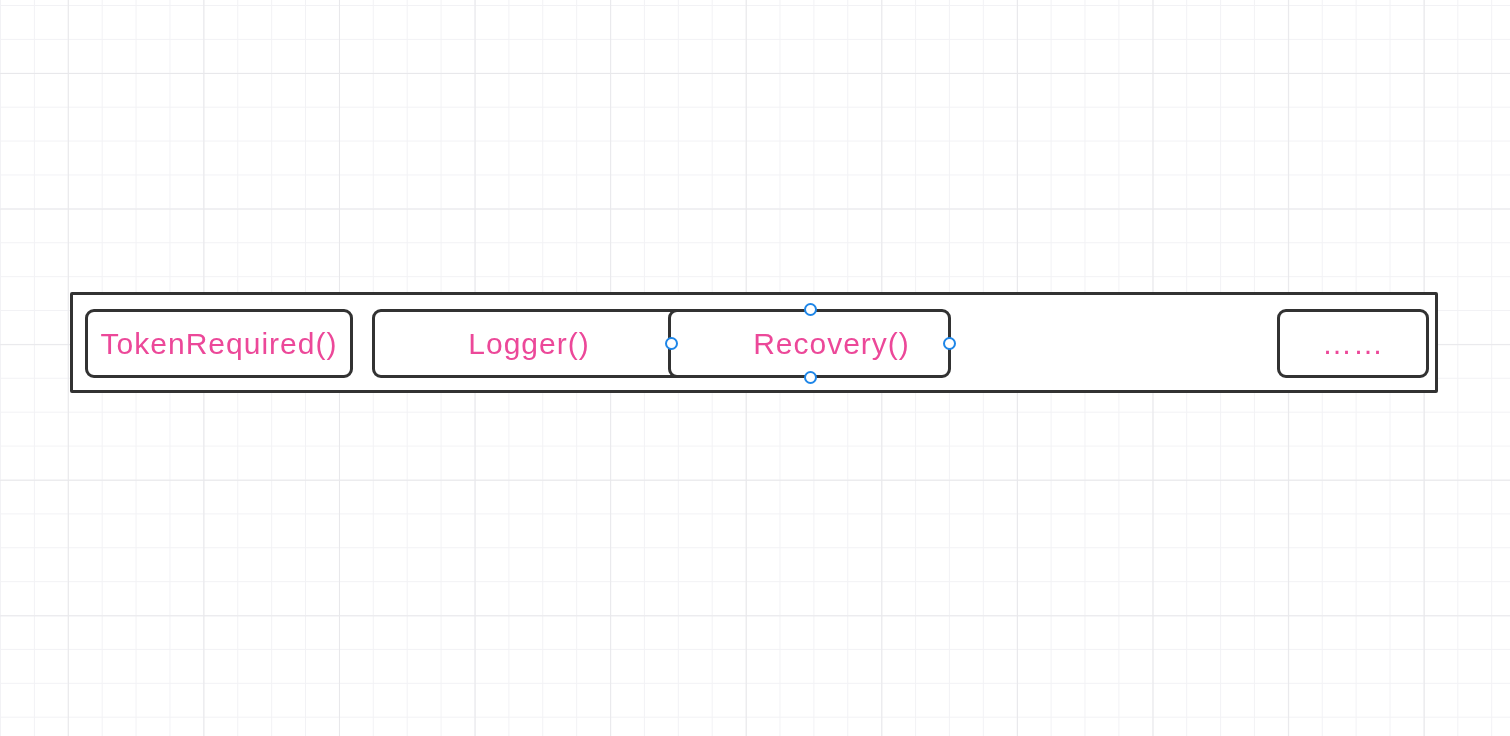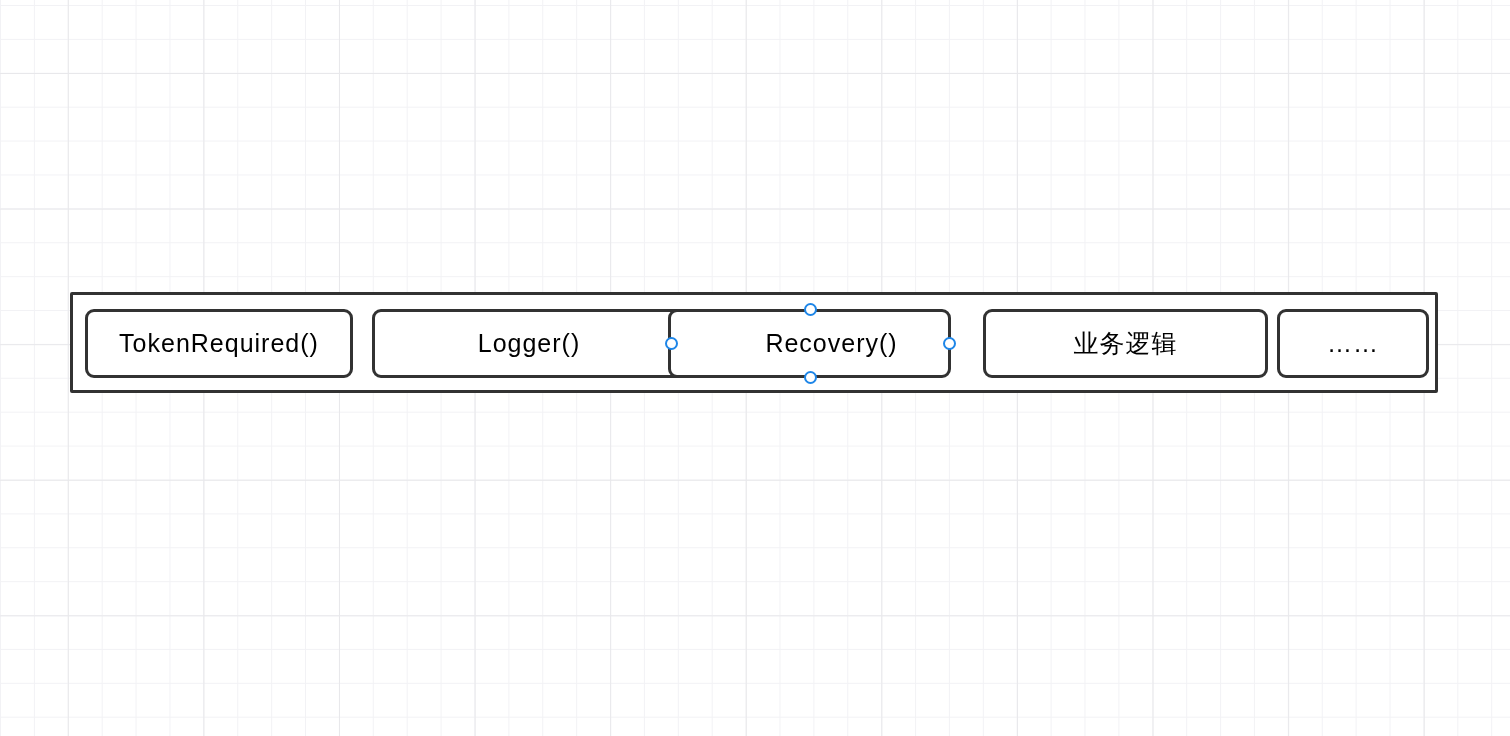--- a/index.html
+++ b/index.html
@@ -54,23 +54,23 @@
     top: 309px;
     height: 69px;
     background: #ffffff;
     border: 3.5px solid #323232;
     border-radius: 9px;
     display: flex;
     align-items: center;
     justify-content: center;
   }
   .node .label {
-    font-size: 25px;
+    font-size: 30px;
     letter-spacing: 1px;
-    color: #000000;
+    color: #ec4899;
     white-space: nowrap;
     line-height: 1;
   }
 
   .node-token    { left: 85px;   width: 268px; }
   .node-logger   { left: 372px;  width: 314px; }
   .node-recovery { left: 668px;  width: 283px; padding-left: 44px; }
   .node-business { left: 983px;  width: 285px; }
   .node-ellipsis { left: 1277px; width: 152px; }
 
@@ -102,23 +102,20 @@
   </div>
 
   <div class="node node-logger">
     <span class="label">Logger()</span>
   </div>
 
   <div class="node node-recovery">
     <span class="label">Recovery()</span>
   </div>
 
-  <div class="node node-business">
-    <span class="label">业务逻辑</span>
-  </div>
 
   <div class="node node-ellipsis">
     <span class="label">……</span>
   </div>
 
   <div class="handle handle-top"></div>
   <div class="handle handle-bottom"></div>
   <div class="handle handle-left"></div>
   <div class="handle handle-right"></div>
 

